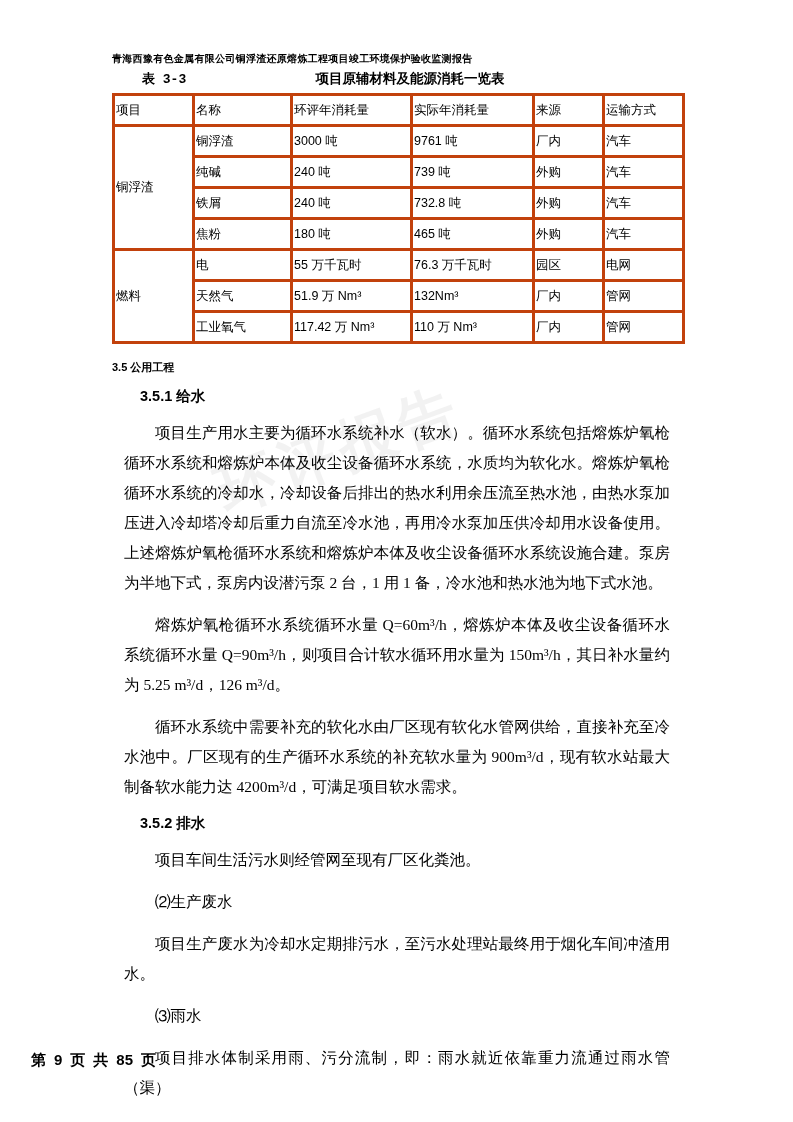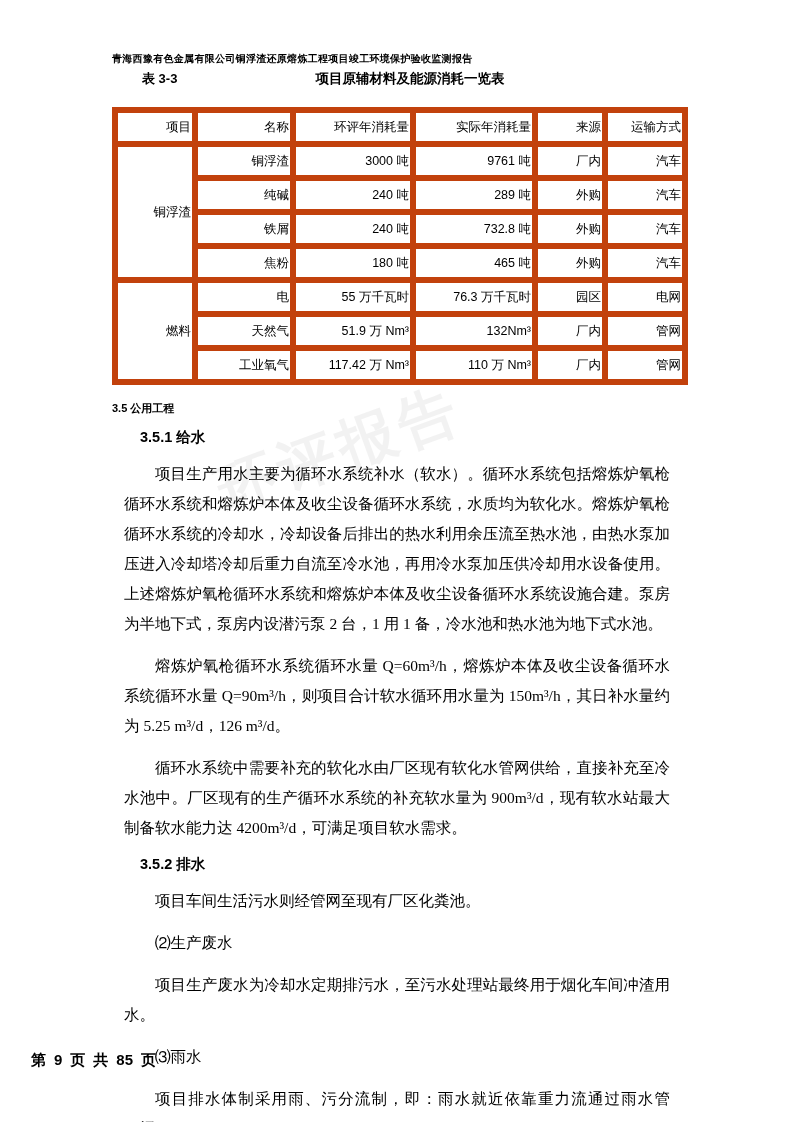--- a/index.html
+++ b/index.html
@@ -30,46 +30,46 @@
     font-size: 10px;
     font-weight: bold;
     letter-spacing: 0.3px;
     color: #000;
     white-space: nowrap;
     margin-bottom: 4px;
   }
   .table-caption {
     display: flex;
     align-items: baseline;
-    font-family: Liberation Sans, sans-serif;
+    font-family: Liberation Mono, monospace;
     font-weight: bold;
     font-size: 13.5px;
-    margin-bottom: 19px;
+    margin-bottom: 5px;
   }
   .table-caption .tbl-no {
     width: 96px;
     padding-left: 30px;
     box-sizing: border-box;
     font-size: 13px;
   }
   .table-caption .tbl-title {
     flex: 1;
     text-align: center;
     padding-right: 70px;
   }
   table.data {
     border-collapse: collapse;
     width: 100%;
     font-family: "Liberation Sans", "DejaVu Sans", sans-serif;
     font-size: 12.5px;
     table-layout: fixed;
   }
   table.data td, table.data th {
-    border: 6px solid #c2410c;
-    text-align: right;
+    border: 3px solid #c2410c;
+    text-align: left;
     vertical-align: middle;
     height: 26px;
     padding: 1px 1px;
     font-weight: normal;
   }
   table.data thead td {
     font-weight: normal;
   }
 
   h2.sec {
@@ -163,21 +163,21 @@
           <td rowspan="4">铜浮渣</td>
           <td>铜浮渣</td>
           <td>3000 吨</td>
           <td>9761 吨</td>
           <td>厂内</td>
           <td>汽车</td>
         </tr>
         <tr>
           <td>纯碱</td>
           <td>240 吨</td>
-          <td>289 吨</td>
+          <td>739 吨</td>
           <td>外购</td>
           <td>汽车</td>
         </tr>
         <tr>
           <td>铁屑</td>
           <td>240 吨</td>
           <td>732.8 吨</td>
           <td>外购</td>
           <td>汽车</td>
         </tr>

